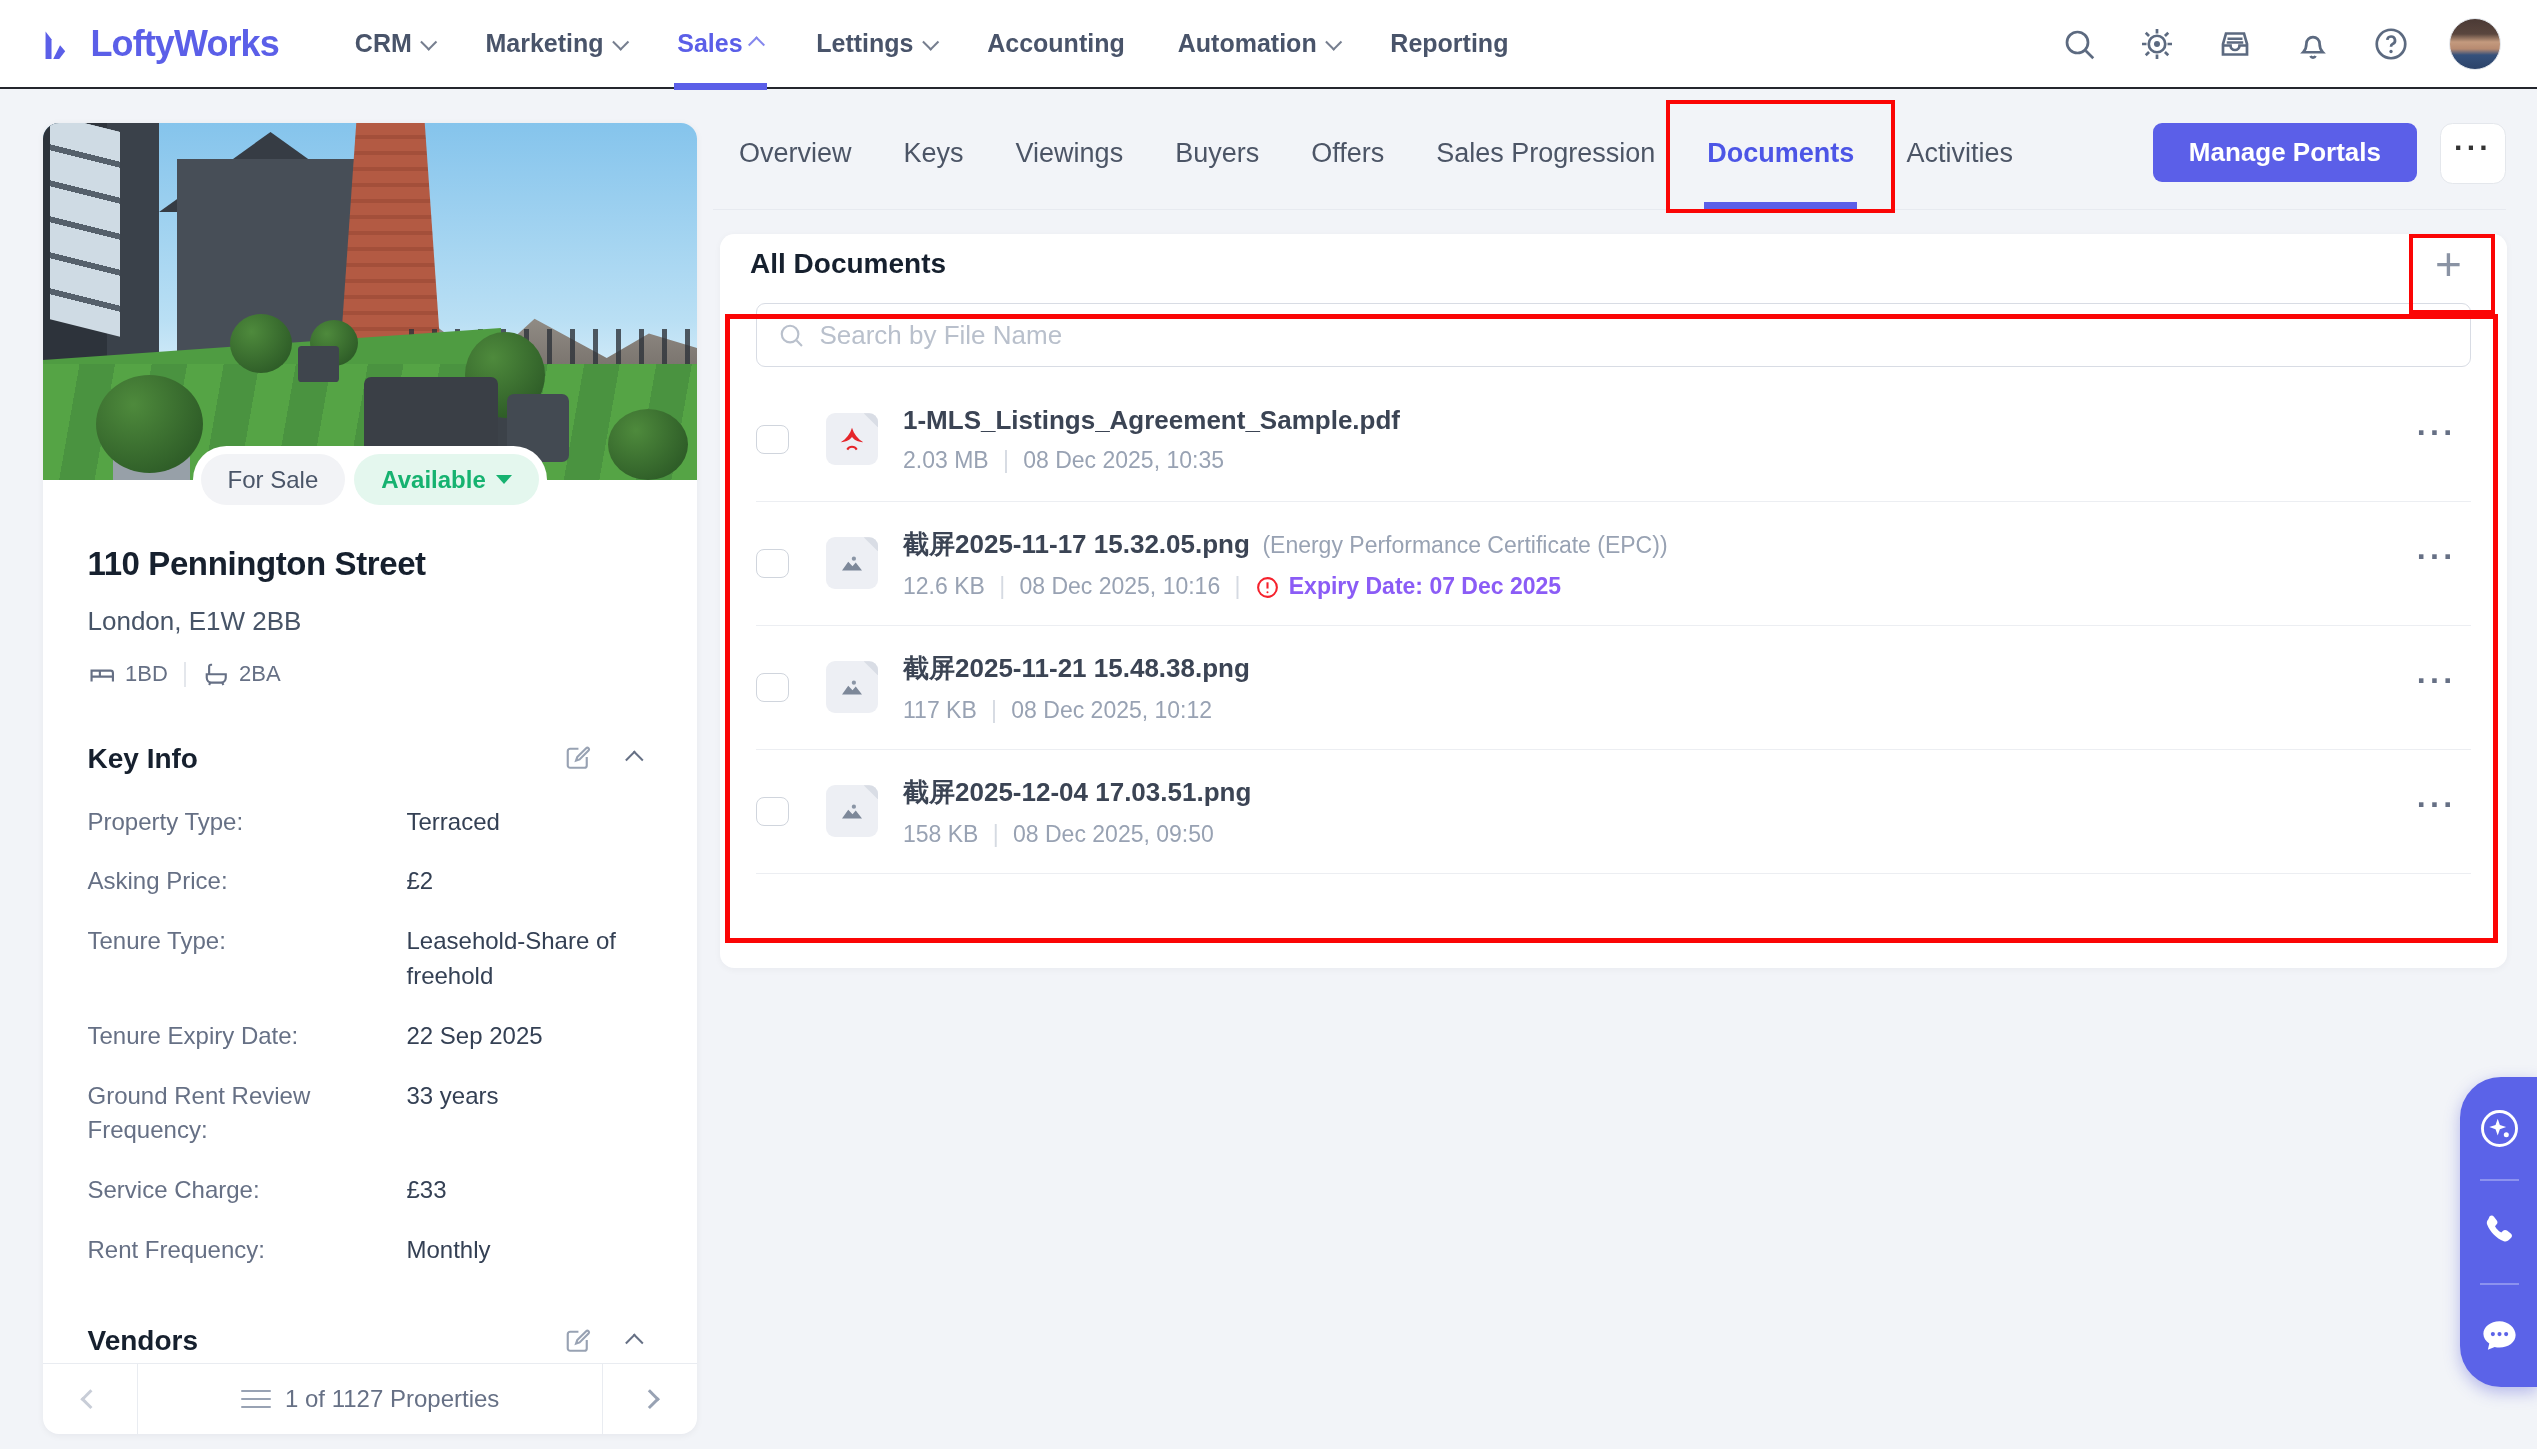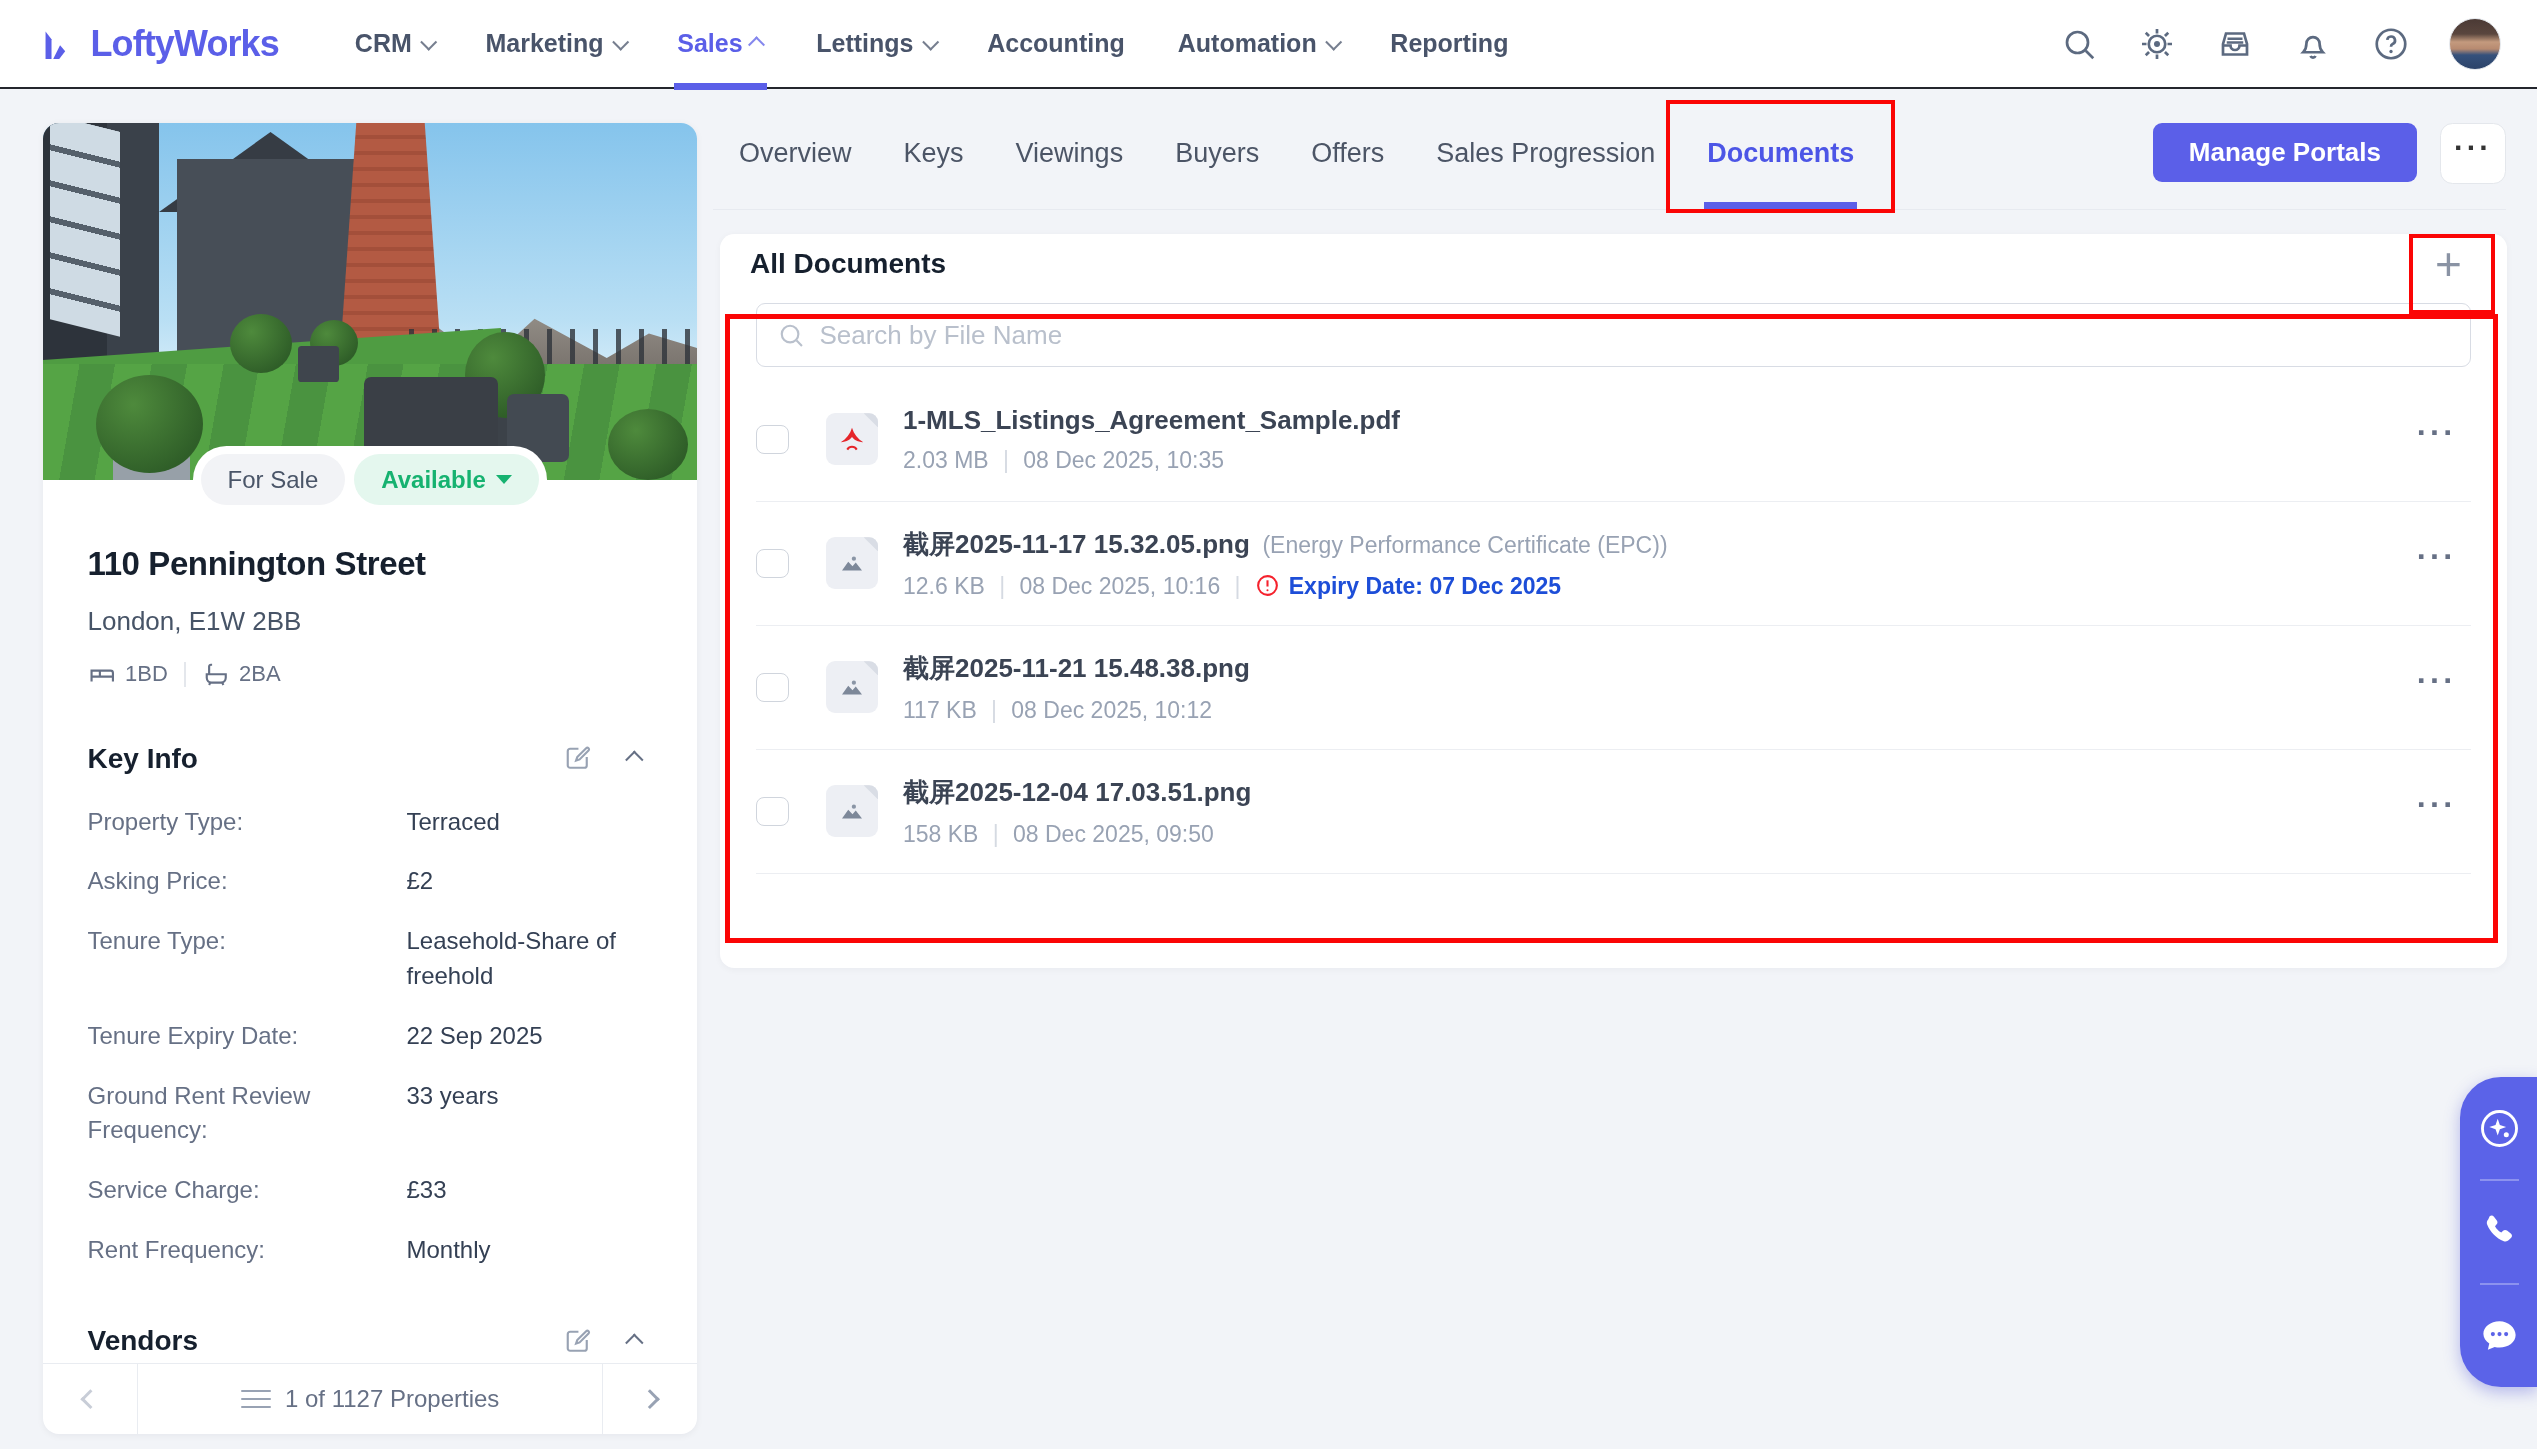--- a/index.html
+++ b/index.html
@@ -147,21 +147,21 @@
   .file-icon .glyph-pdf, .file-icon .glyph-image { display:none; }
   .file-icon.type-pdf .glyph-pdf { display:block; }
   .file-icon.type-image .glyph-image { display:block; }
   .doc-main { display:flex; flex-direction:column; gap:10.7px; }
   .name-line { display:flex; align-items:baseline; gap:12.5px; }
   .doc-name { font-size:26px; font-weight:bold; color:#3b4454; }
   .doc-note { font-size:23px; color:#98a2b3; }
   .meta-line { display:flex; align-items:center; gap:14.3px; font-size:23px; color:#98a2b3; }
   .sep { color:#d5dae2; }
   .expiry-wrap { display:flex; align-items:center; gap:14.3px; }
-  .expiry { display:flex; align-items:flex-start; gap:9px; color:#1d4ed8; font-weight:bold; }
+  .expiry { display:flex; align-items:flex-end; gap:9px; color:#8b5cf6; font-weight:bold; }
   .expiry svg { width:25px; height:25px; }
   .row-more { margin-left:auto; margin-right:14.3px; color:#667085; font-size:32px; font-weight:bold;
               letter-spacing:2.7px; cursor:pointer; padding-bottom:12.5px; }
 
   
   .dock { position:absolute; right:0; top:1077px; width:78px; height:310px; background:#5b63e8;
           border-radius:41px 0 0 41px; display:flex; flex-direction:column; align-items:center;
           justify-content:space-evenly; z-index:25; box-shadow:0 5.3px 16px rgba(66,71,210,.35); }
   .dock-btn { width:50px; height:50px; display:flex; align-items:center; justify-content:center; cursor:pointer; }
   .dock-btn svg { width:43px; height:43px; }
@@ -415,20 +415,24 @@
         <div class="tab state-normal">
           <span>Sales Progression</span>
 
         </div>
 
         <div class="tab state-active">
           <span>Documents</span>
           <span class="anno anno-tab"></span>
         </div>
 
+        <div class="tab state-normal">
+          <span>Activities</span>
+
+        </div>
       </div>
     <div class="tab-actions">
       <button class="btn-primary">Manage Portals</button>
       <button class="btn-more">···</button>
     </div>
   </div>
 
   <section class="doc-card">
     <div class="doc-head">
       <span class="doc-title">All Documents</span>

